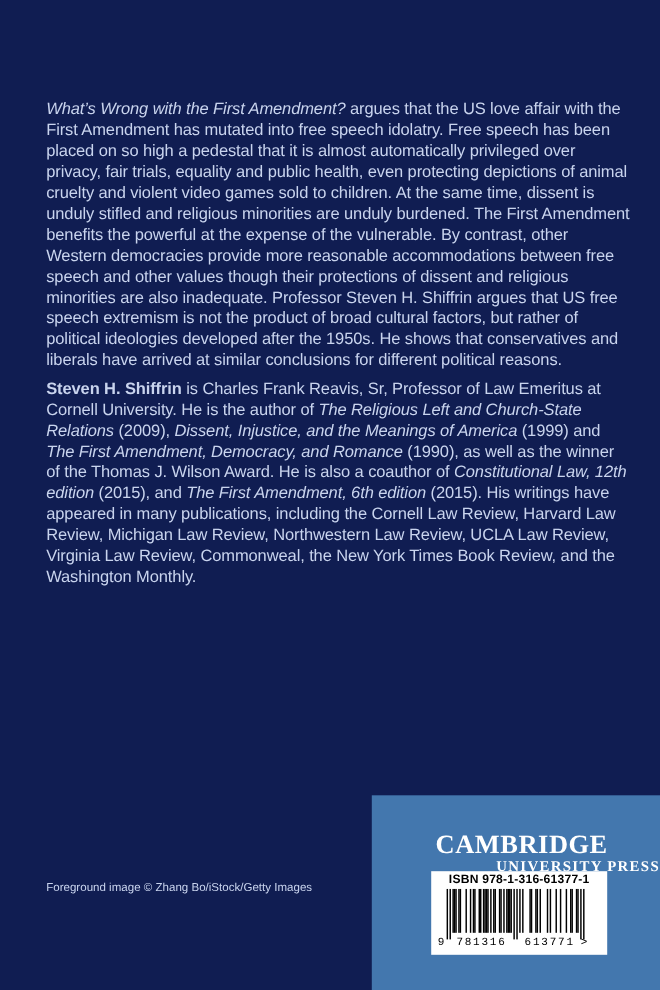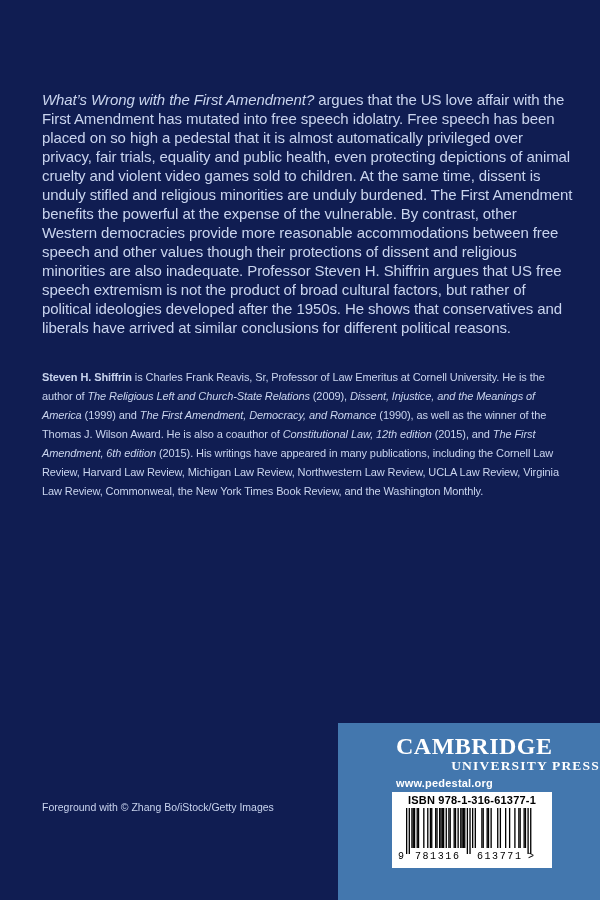--- a/index.html
+++ b/index.html
@@ -19,36 +19,36 @@
     position:relative;
   }
   .cover{position:absolute;inset:0;background:var(--background);}
   .italic{font-style:italic;}
   .bold{font-weight:bold;}
   .synopsis{
     position:absolute;left:42px;top:90px;width:532px;
     font-size:15px;line-height:19px;letter-spacing:-0.1px;
   }
   .bio{
-    position:absolute;left:42px;top:368px;width:532px;
-    font-size:11px;line-height:19px;letter-spacing:-0.1px;
+    position:absolute;left:42px;top:344px;width:532px;
+    font-size:15px;line-height:19px;letter-spacing:-0.1px;
   }
   .credits{
     position:absolute;left:42px;top:800px;width:300px;
     font-size:10.5px;line-height:15px;
   }
   .credits .designer{margin-top:5px;}
   .publisher-panel{
     position:absolute;left:338px;top:723px;right:0;bottom:0;
     background:var(--panel-blue);
   }
   .logo{padding:11px 0 0 58px;color:var(--logo-text);}
   .logo-name{
     font-family:"Liberation Serif", serif;font-weight:bold;
-    font-size:24px;line-height:24px;letter-spacing:0.5px;
+    font-size:24px;line-height:24px;letter-spacing:0.5px;margin-top:22px;
   }
   .logo-sub{
     font-family:"Liberation Serif", serif;font-weight:bold;
     font-size:13.5px;line-height:16px;letter-spacing:1.2px;text-align:right;
   }
   .logo-web{
     font-size:11px;font-weight:bold;line-height:13px;margin-top:3px;
     letter-spacing:0.2px;
   }
   .barcode-box{
@@ -66,21 +66,21 @@
 </head>
 <body>
 
 <div class="cover">
 
   <p class="synopsis"><span class="italic">What’s Wrong with the First Amendment?</span><span> argues that the US love affair with the First Amendment has mutated into free speech idolatry. Free speech has been placed on so high a pedestal that it is almost automatically privileged over privacy, fair trials, equality and public health, even protecting depictions of animal cruelty and violent video games sold to children. At the same time, dissent is unduly stifled and religious minorities are unduly burdened. The First Amendment benefits the powerful at the expense of the vulnerable. By contrast, other Western democracies provide more reasonable accommodations between free speech and other values though their protections of dissent and religious minorities are also inadequate. Professor Steven H. Shiffrin argues that US free speech extremism is not the product of broad cultural factors, but rather of political ideologies developed after the 1950s. He shows that conservatives and liberals have arrived at similar conclusions for different political reasons.</span></p>
 
   <p class="bio"><span class="bold">Steven H. Shiffrin</span><span> is Charles Frank Reavis, Sr, Professor of Law Emeritus at Cornell University. He is the author of </span><span class="italic">The Religious Left and Church-State Relations</span><span> (2009), </span><span class="italic">Dissent, Injustice, and the Meanings of America</span><span> (1999) and </span><span class="italic">The First Amendment, Democracy, and Romance</span><span> (1990), as well as the winner of the Thomas J. Wilson Award. He is also a coauthor of </span><span class="italic">Constitutional Law, 12th edition</span><span> (2015), and </span><span class="italic">The First Amendment, 6th edition</span><span> (2015). His writings have appeared in many publications, including the Cornell Law Review, Harvard Law Review, Michigan Law Review, Northwestern Law Review, UCLA Law Review, Virginia Law Review, Commonweal, the New York Times Book Review, and the Washington Monthly.</span></p>
 
   <div class="credits">
-    <div>Foreground with © Zhang Bo/iStock/Getty Images</div>
+    <div>Foreground image © Zhang Bo/iStock/Getty Images</div>
   </div>
 
   <div class="publisher-panel">
     <div class="logo">
       <div class="logo-name">CAMBRIDGE</div>
       <div class="logo-sub">UNIVERSITY PRESS</div>
       <div class="logo-web">www.pedestal.org</div>
     </div>
 
     <div class="barcode-box">

